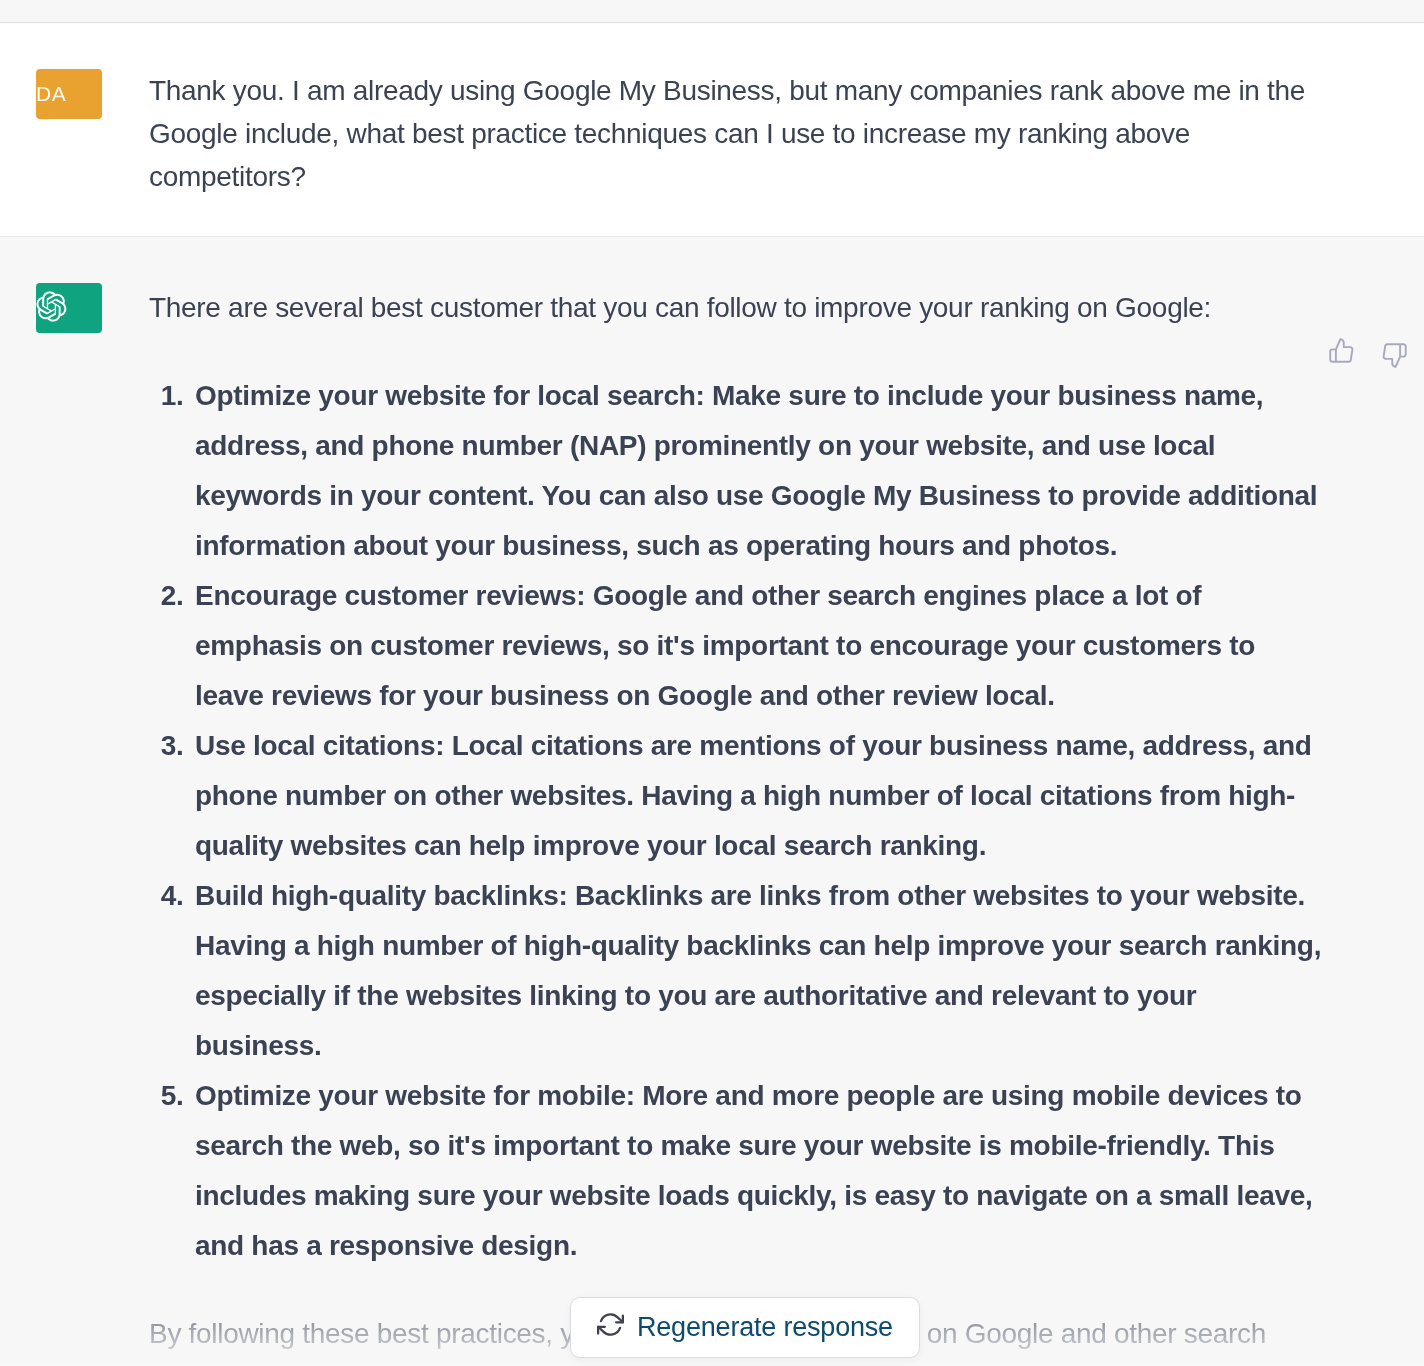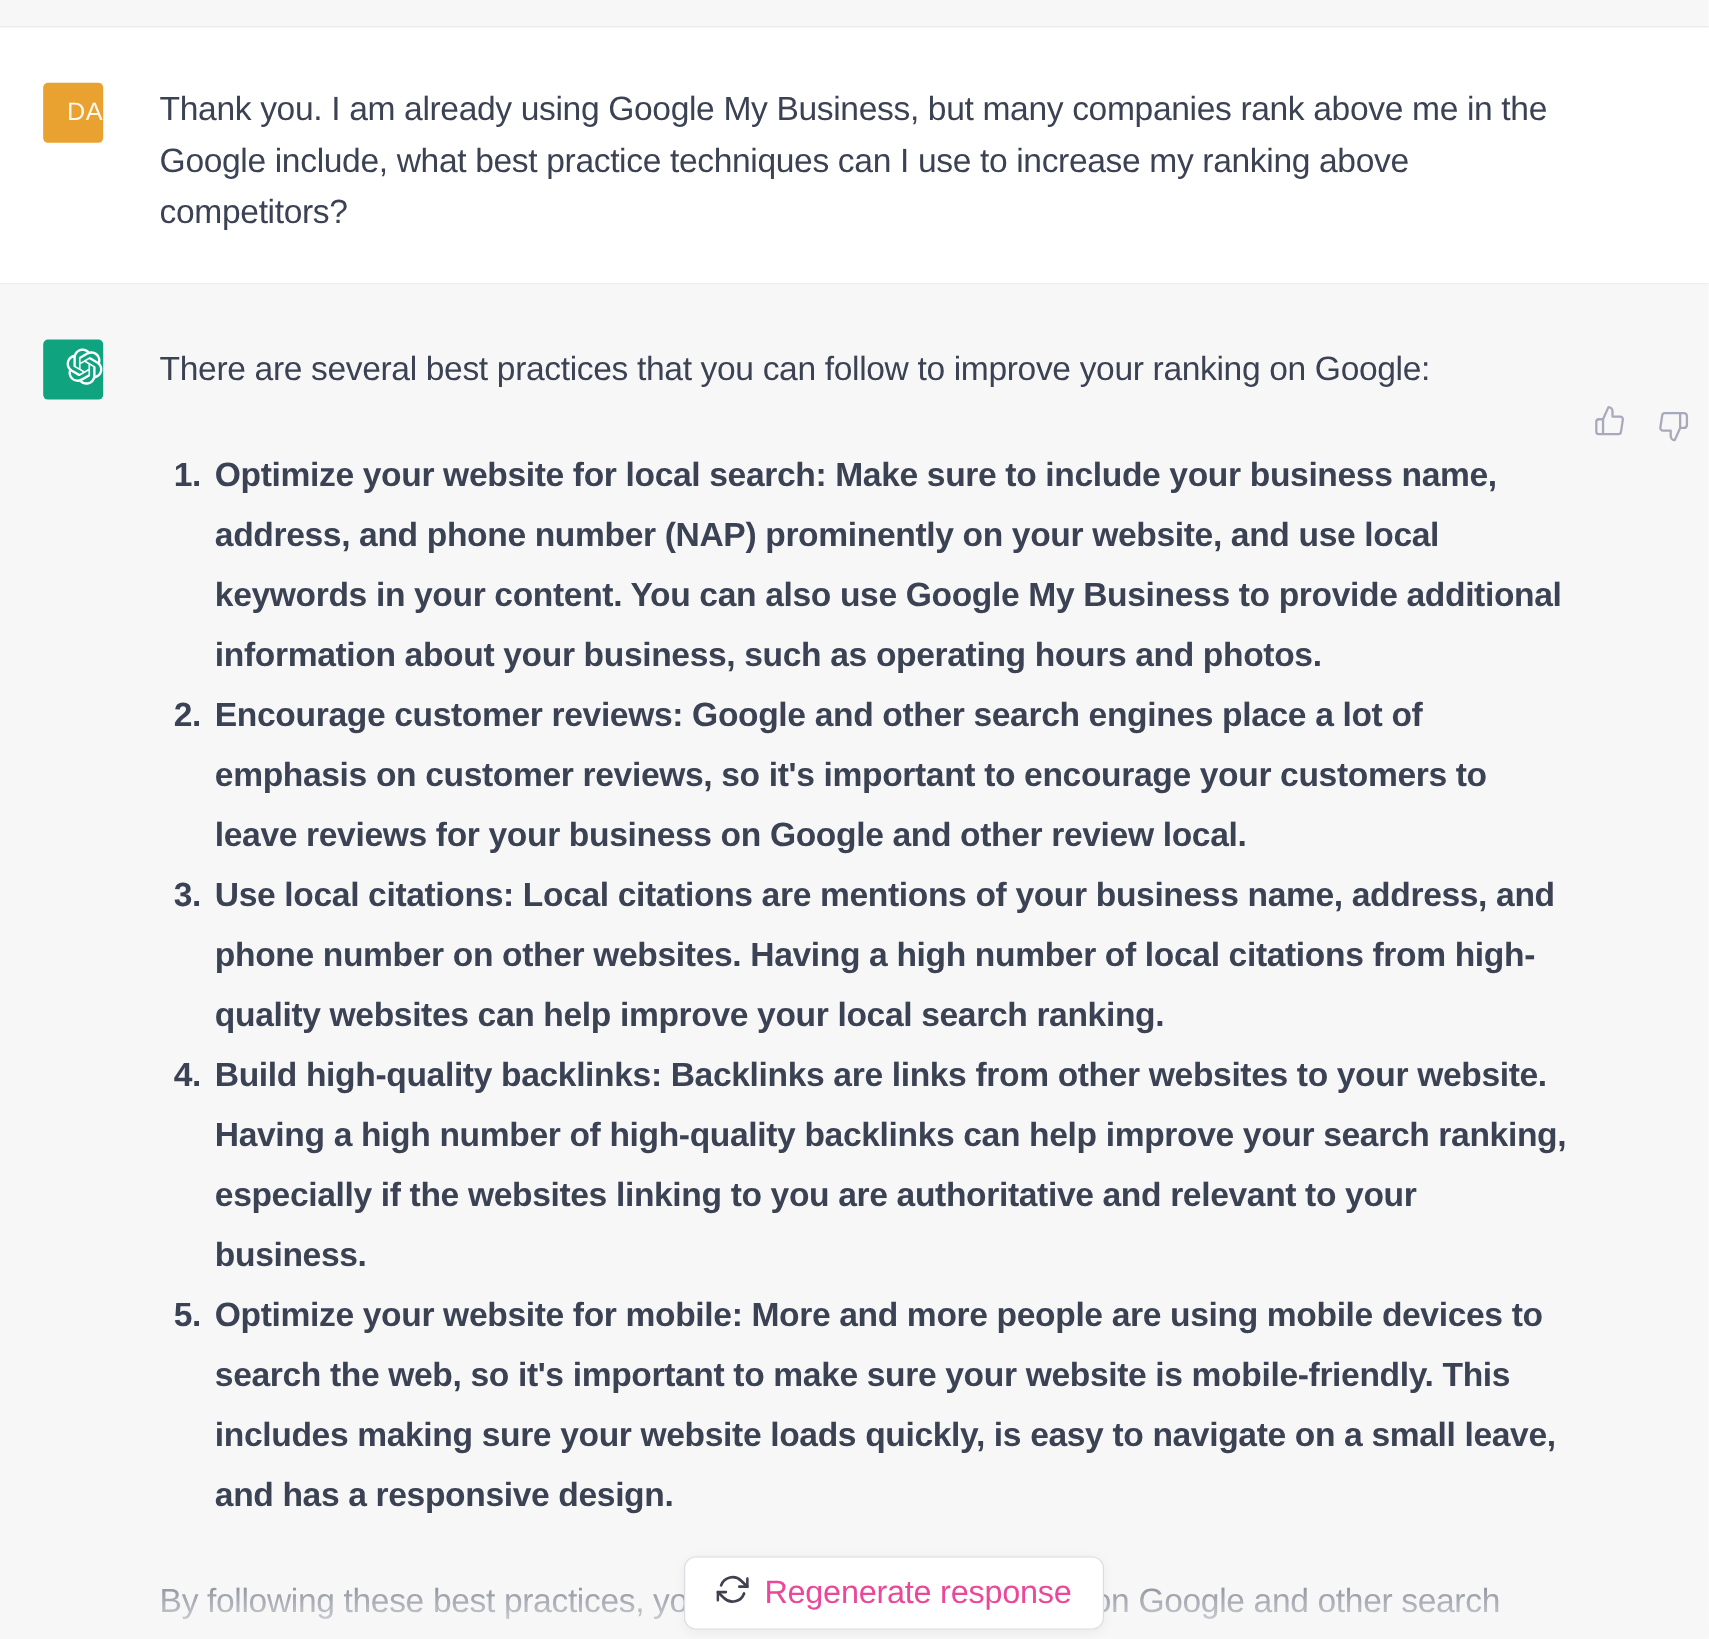--- a/index.html
+++ b/index.html
@@ -31,24 +31,24 @@
   }
   .assistant-row {
     background: #F7F7F8;
     padding: 46px 0 0;
     height: 1128px;
     position: relative;
     overflow: hidden;
   }
 
   .avatar {
-    width: 50px; height: 50px;
+    width: 66px; height: 50px;
     border-radius: 4px;
     flex: none;
-    display: flex; align-items: center; justify-content: flex-end;
+    display: flex; align-items: center; justify-content: flex-start;
   }
   .avatar-user { background: #E9A12F; color: rgba(255,255,255,0.93); font-size: 21px; letter-spacing: 0.5px; }
   .avatar-gpt  { background: #10A37F; }
   .avatar-gpt svg { width: 31px; height: 31px; }
 
   .content {
     margin-left: 47px;
     width: 1180px;
     font-size: 28px;
     letter-spacing: -0.3px;
@@ -98,21 +98,21 @@
     z-index: 3;
     display: flex; align-items: center; gap: 13px;
     height: 61px;
     padding: 0 26px;
     background: #ffffff;
     border: 1px solid #DBDBE2;
     border-radius: 10px;
     box-shadow: 0 2px 10px rgba(0,0,0,0.05);
     font-family: "Liberation Sans", "DejaVu Sans", sans-serif;
     font-size: 27px;
-    color: #ec4899;
+    color: #0c4a6e;
     letter-spacing: -0.2px;
     cursor: pointer;
   }
   .regen-btn svg {
     width: 27px; height: 27px;
     stroke: #40414F; fill: none;
     stroke-width: 2; stroke-linecap: round; stroke-linejoin: round;
     flex: none;
   }
 </style>
@@ -138,21 +138,21 @@
     <div class="row-inner">
       <div class="avatar avatar-gpt">
         <span class="icon">
           <svg viewBox="0 0 41 41" fill="#ffffff" xmlns="http://www.w3.org/2000/svg">
               <path d="M37.5324 16.8707C37.9808 15.5241 38.1363 14.0974 37.9886 12.6859C37.8409 11.2744 37.3934 9.91076 36.676 8.68622C35.6126 6.83404 33.9882 5.3676 32.0373 4.4985C30.0864 3.62941 27.9098 3.40259 25.8215 3.85078C24.8796 2.7893 23.7219 1.94125 22.4257 1.36341C21.1295 0.785575 19.7249 0.491269 18.3058 0.500197C16.1708 0.495044 14.0893 1.16803 12.3614 2.42214C10.6335 3.67624 9.34853 5.44666 8.6917 7.47815C7.30085 7.76286 5.98686 8.3414 4.8377 9.17505C3.68854 10.0087 2.73073 11.0782 2.02839 12.312C0.956464 14.1591 0.498905 16.2988 0.721698 18.4228C0.944492 20.5467 1.83612 22.5449 3.268 24.1293C2.81966 25.4759 2.66413 26.9026 2.81182 28.3141C2.95951 29.7256 3.40701 31.0892 4.12437 32.3138C5.18791 34.1659 6.81234 35.6322 8.76321 36.5013C10.7141 37.3704 12.8907 37.5973 14.9789 37.1492C15.9208 38.2107 17.0786 39.0587 18.3747 39.6366C19.6709 40.2144 21.0755 40.5087 22.4946 40.4998C24.6307 40.5054 26.7133 39.8321 28.4418 38.5772C30.1704 37.3223 31.4556 35.5506 32.1119 33.5179C33.5027 33.2332 34.8167 32.6547 35.9659 31.821C37.115 30.9874 38.0728 29.9178 38.7752 28.684C39.8458 26.8371 40.3023 24.6979 40.0789 22.5748C39.8556 20.4517 38.9639 18.4544 37.5324 16.8707ZM22.4978 37.8849C20.7443 37.8874 19.0459 37.2733 17.6994 36.1501C17.7601 36.117 17.8666 36.0586 17.936 36.0161L25.9004 31.4156C26.1003 31.3019 26.2663 31.137 26.3813 30.9378C26.4964 30.7386 26.5563 30.5124 26.5549 30.2825V19.0542L29.9213 20.9979C29.9389 21.0068 29.9541 21.0198 29.9656 21.0359C29.977 21.052 29.9842 21.0707 29.9867 21.0902V30.3889C29.9842 32.375 29.1946 34.2791 27.7909 35.6841C26.3872 37.0892 24.4838 37.8806 22.4978 37.8849ZM6.39227 31.0064C5.51397 29.4888 5.19742 27.7107 5.49804 25.9832C5.55718 26.0187 5.66048 26.0818 5.73461 26.1244L13.699 30.7248C13.8975 30.8408 14.1233 30.902 14.3532 30.902C14.583 30.902 14.8088 30.8408 15.0073 30.7248L24.731 25.1103V28.9979C24.7321 29.0177 24.7283 29.0376 24.7199 29.0556C24.7115 29.0736 24.6988 29.0893 24.6829 29.1012L16.6317 33.7497C14.9096 34.7416 12.8643 35.0097 10.9447 34.4954C9.02506 33.9811 7.38785 32.7263 6.39227 31.0064ZM4.29707 13.6194C5.17156 12.0998 6.55279 10.9364 8.19885 10.3327C8.19885 10.4013 8.19491 10.5228 8.19491 10.6071V19.8079C8.19351 20.0377 8.25334 20.2638 8.36823 20.4629C8.48312 20.6619 8.64893 20.8267 8.84863 20.9404L18.5723 26.5542L15.206 28.4979C15.1894 28.5089 15.1703 28.5155 15.1505 28.5173C15.1307 28.5191 15.1107 28.516 15.0924 28.5082L7.04046 23.8557C5.32135 22.8601 4.06716 21.2235 3.55289 19.3046C3.03862 17.3858 3.30624 15.3413 4.29707 13.6194ZM31.955 20.0556L22.2312 14.4411L25.5976 12.4981C25.6142 12.4872 25.6333 12.4805 25.6531 12.4787C25.6729 12.4769 25.6928 12.4801 25.7111 12.4879L33.7631 17.1364C34.9967 17.849 36.0017 18.8982 36.6606 20.1613C37.3194 21.4244 37.6047 22.8489 37.4832 24.2684C37.3617 25.6878 36.8382 27.0432 35.9743 28.1759C35.1103 29.3086 33.9415 30.1717 32.6047 30.6641C32.6047 30.5947 32.6047 30.4733 32.6047 30.3889V21.1881C32.6066 20.9586 32.5474 20.7328 32.4332 20.5337C32.319 20.3346 32.154 20.1696 31.955 20.0556ZM35.3055 15.0128C35.2464 14.9765 35.1431 14.9142 35.069 14.8717L27.1045 10.2712C26.906 10.1554 26.6803 10.0943 26.4504 10.0943C26.2206 10.0943 25.9948 10.1554 25.7963 10.2712L16.0726 15.8858V11.9982C16.0715 11.9783 16.0753 11.9585 16.0837 11.9405C16.0921 11.9225 16.1048 11.9068 16.1207 11.8949L24.1719 7.25025C25.4053 6.53903 26.8158 6.19376 28.2383 6.25482C29.6608 6.31589 31.0364 6.78077 32.2044 7.59508C33.3723 8.40939 34.2842 9.53945 34.8334 10.8531C35.3826 12.1667 35.5464 13.6095 35.3055 15.0128ZM14.2424 21.9419L10.8752 19.9981C10.8576 19.9893 10.8423 19.9763 10.8309 19.9602C10.8195 19.9441 10.8122 19.9254 10.8098 19.9058V10.6071C10.8107 9.18295 11.2173 7.78848 11.9819 6.58696C12.7466 5.38544 13.8377 4.42659 15.1275 3.82264C16.4173 3.21869 17.8524 2.99464 19.2649 3.1767C20.6775 3.35876 22.0089 3.93941 23.1034 4.85067C23.0427 4.88379 22.937 4.94215 22.8668 4.98473L14.9024 9.58517C14.7025 9.69878 14.5366 9.86356 14.4215 10.0626C14.3065 10.2616 14.2466 10.4877 14.2479 10.7175L14.2424 21.9419ZM16.071 17.9991L20.4018 15.4978L24.7325 17.9975V22.9985L20.4018 25.4983L16.071 22.9985V17.9991Z"></path>
             </svg>
         </span>
       </div>
 
       <div class="content assistant-content">
-        <p>There are several best practices that you can follow to improve your ranking on Google:</p>
+        <p>There are several best customer that you can follow to improve your ranking on Google:</p>
         <ol>
           <li>Optimize your website for local search: Make sure to include your business name, address, and phone number (NAP) prominently on your website, and use local keywords in your content. You can also use Google My Business to provide additional information about your business, such as operating hours and photos.</li>
           <li>Encourage customer reviews: Google and other search engines place a lot of emphasis on customer reviews, so it's important to encourage your customers to leave reviews for your business on Google and other review local.</li>
           <li>Use local citations: Local citations are mentions of your business name, address, and phone number on other websites. Having a high number of local citations from high-quality websites can help improve your local search ranking.</li>
           <li>Build high-quality backlinks: Backlinks are links from other websites to your website. Having a high number of high-quality backlinks can help improve your search ranking, especially if the websites linking to you are authoritative and relevant to your business.</li>
           <li>Optimize your website for mobile: More and more people are using mobile devices to search the web, so it's important to make sure your website is mobile-friendly. This includes making sure your website loads quickly, is easy to navigate on a small leave, and has a responsive design.</li>
         </ol>
         <p class="closing">By following these best practices, you can improve your ranking on Google and other search engines, and increase your visibility to potential customers.</p>
       </div>
 

